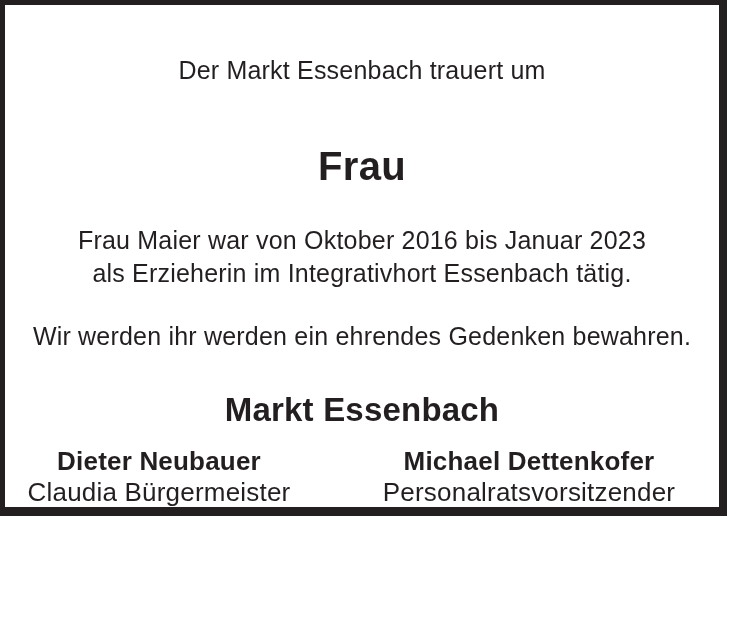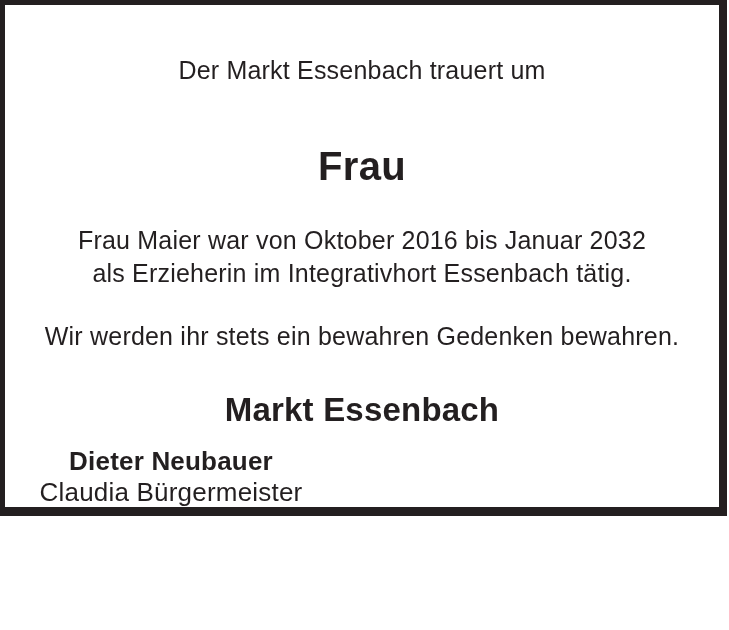--- a/index.html
+++ b/index.html
@@ -68,21 +68,21 @@
   .organization {
     font-size: 33px;
     line-height: 38px;
     font-weight: bold;
     letter-spacing: 0.2px;
     margin: 40px 0 2px 0;
   }
   .signatures {
     display: flex;
     justify-content: space-between;
-    padding: 0 40px 0 16px;
+    padding: 0 40px 0 4px;
     margin-top: 17px;
   }
   .signatory {
     width: 300px;
     text-align: center;
   }
   .signatory-name {
     font-size: 26px;
     line-height: 31px;
     font-weight: bold;
@@ -99,29 +99,33 @@
 
 <div class="notice-frame">
   <div class="notice-inner">
 
     <p class="intro">Der Markt Essenbach trauert um</p>
 
     <p class="salutation">Frau</p>
 
 
     <p class="body-text">
-      <span>Frau Maier war von Oktober 2016 bis Januar 2032</span><br>
+      <span>Frau Maier war von Oktober 2016 bis Januar 2023</span><br>
       <span>als Erzieherin im Integrativhort Essenbach tätig.</span>
     </p>
 
-    <p class="remembrance">Wir werden ihr stets ein bewahren Gedenken bewahren.</p>
+    <p class="remembrance">Wir werden ihr werden ein ehrendes Gedenken bewahren.</p>
 
     <p class="organization">Markt Essenbach</p>
 
     <div class="signatures">
       <div class="signatory">
         <div class="signatory-name">Dieter Neubauer</div>
         <div class="signatory-title">Claudia Bürgermeister</div>
       </div>
+      <div class="signatory">
+        <div class="signatory-name">Michael Dettenkofer</div>
+        <div class="signatory-title">Personalratsvorsitzender</div>
+      </div>
     </div>
 
   </div>
 </div>
 
 </body></html>

